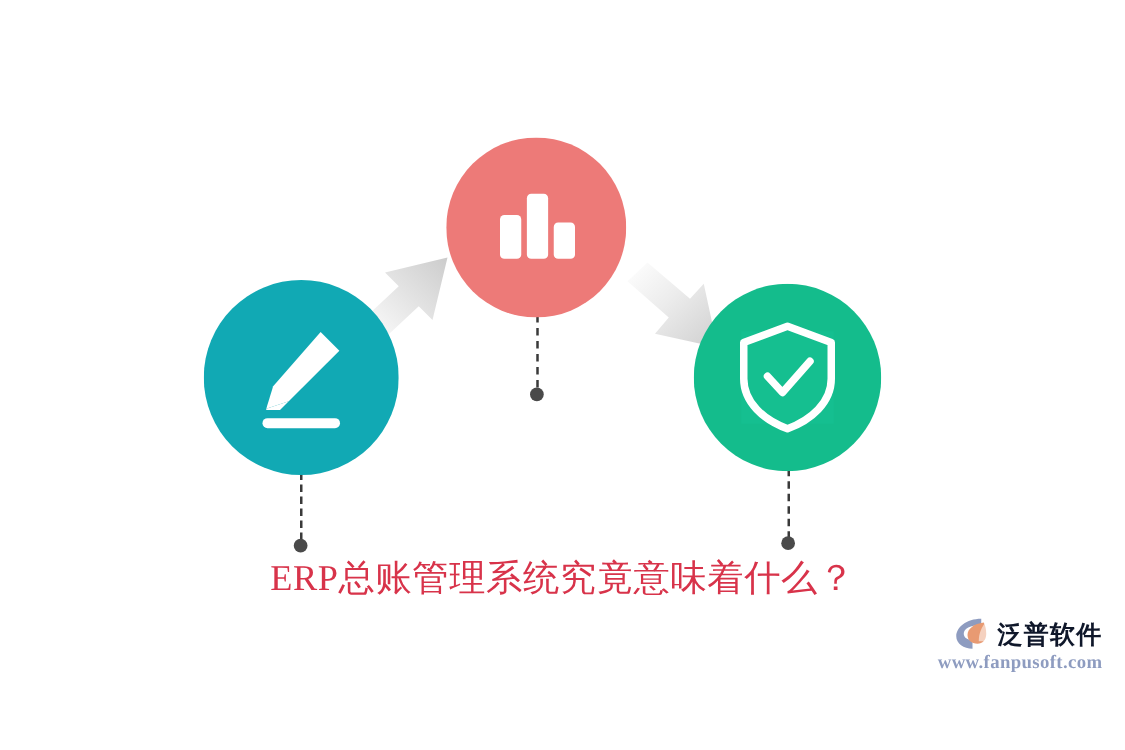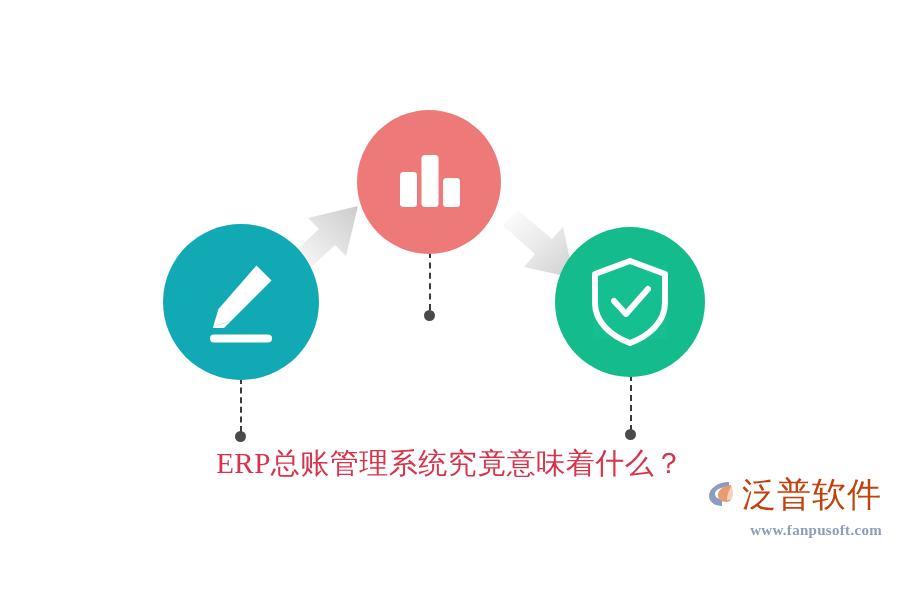--- a/index.html
+++ b/index.html
@@ -120,33 +120,33 @@
     align-items: flex-end;
     z-index: 6;
   }
   #watermark-top {
     display: flex;
     align-items: center;
     gap: 5px;
   }
   #watermark-brand {
     font-family: "DejaVu Sans", "Liberation Sans", sans-serif;
-    font-size: 34px;
-    font-weight: normal;
-    color: #c2410c;
+    font-size: 20px;
+    font-weight: bold;
+    color: #0f172a;
     letter-spacing: 1px;
     line-height: 28px;
   }
   #watermark-url {
     font-family: "Liberation Serif", "DejaVu Serif", serif;
     font-size: 15px;
     font-weight: bold;
     color: #8e9cc0;
     letter-spacing: 0.3px;
-    margin-top: 14px;
+    margin-top: 1px;
   }
 </style>
 </head>
 <body>
 
 <div id="infographic">
 
   <div class="arrow" id="arrow-left">
     <svg width="96" height="86" viewBox="0 0 96 86" xmlns="http://www.w3.org/2000/svg">
       <defs>

